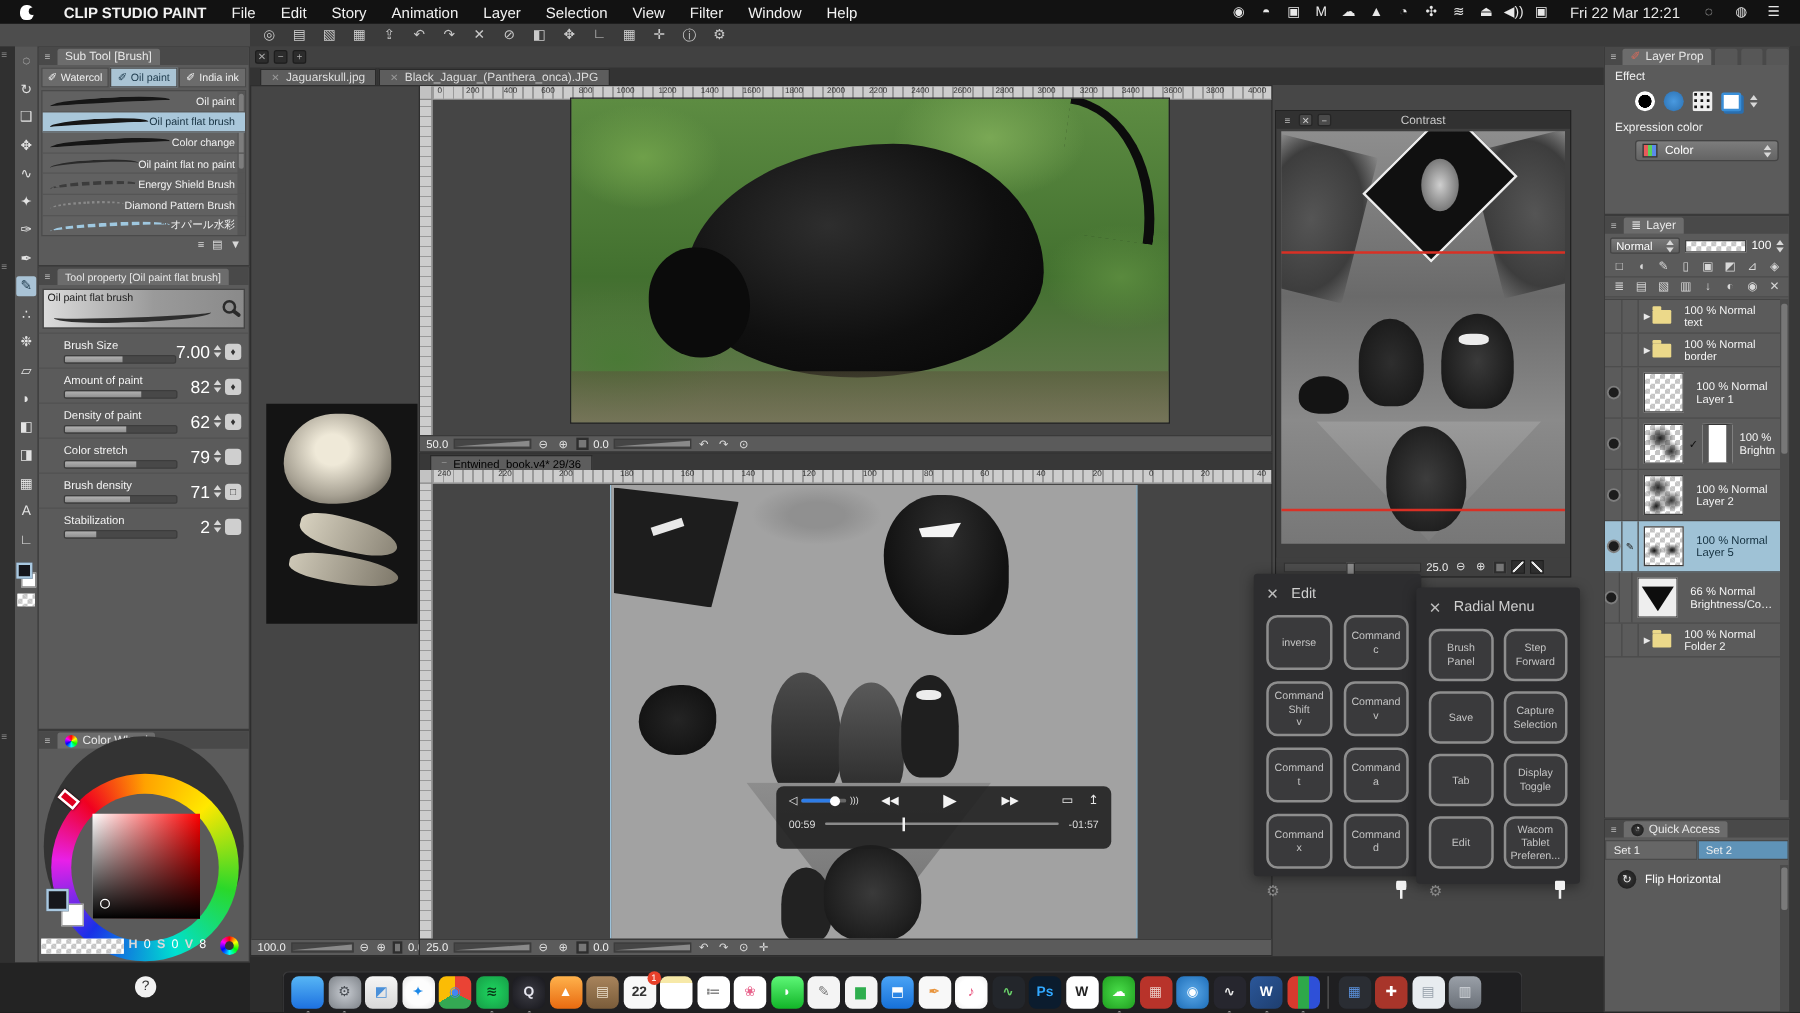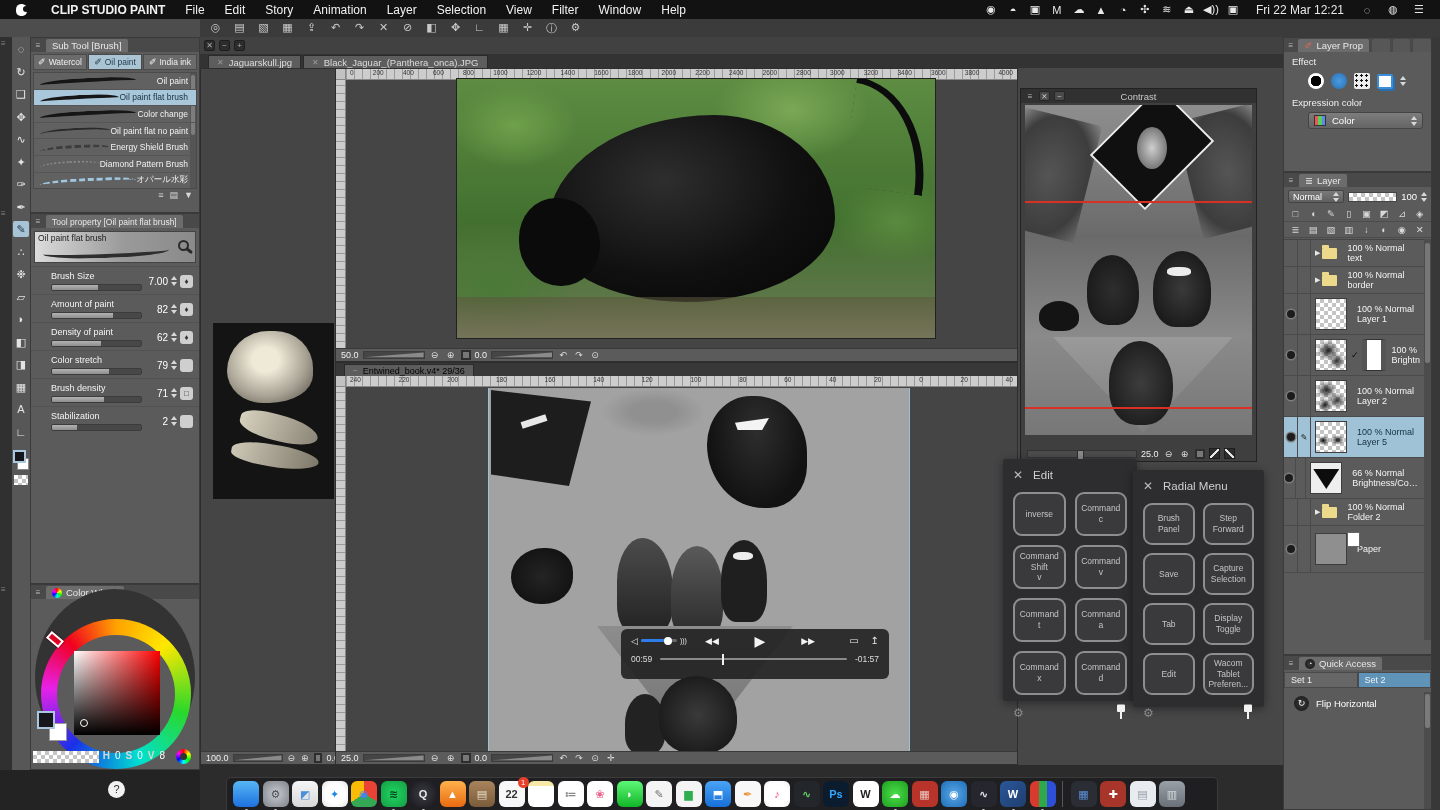--- a/index.html
+++ b/index.html
@@ -71,21 +71,21 @@
   #tp-curve{position:absolute;left:8px;right:26px;top:14px;height:12px;border-bottom:4px solid #2e2e2e;border-radius:100%/100%;transform:rotate(-2deg);}
   .mag{width:11px;height:11px;border:2.5px solid #2a2a2a;border-radius:50%;position:relative;}
   .mag::after{content:'';position:absolute;right:-6px;bottom:-3px;width:8px;height:3px;background:#2a2a2a;transform:rotate(38deg);border-radius:2px;}
   #tp-mag{position:absolute;right:6px;top:8px;}
   .tp-row{display:flex;align-items:center;padding:4px 6px 3px 20px;border-top:1px solid #525252;}
   .tp-left{width:100px;}
   .tp-label{font-size:9px;color:#f4f4f4;white-space:nowrap;}
   .tp-track{margin-top:3px;height:7px;background:#484848;border:1px solid #3c3c3c;border-radius:2px;overflow:hidden;}
   .tp-fill{height:100%;background:linear-gradient(180deg,#b2b2b2,#8e8e8e);}
   .tp-right{display:flex;align-items:center;gap:3px;margin-left:auto;}
-  .tp-val{font-size:10px;color:#fff;min-width:26px;text-align:right;}
+  .tp-val{font-size:14px;color:#fff;min-width:26px;text-align:right;}
   .stp{display:inline-flex;flex-direction:column;gap:2px;}
   .stp i{width:0;height:0;border-left:3.5px solid transparent;border-right:3.5px solid transparent;}
   .stp .u{border-bottom:4px solid #d8d8d8;}
   .stp .d{border-top:4px solid #d8d8d8;}
   .tp-icon{width:13px;height:13px;border-radius:3px;background:#cfcfcf;color:#333;font-size:8px;line-height:13px;text-align:center;}
 
   
   #wheel{position:absolute;left:10px;top:20px;width:150px;height:150px;border-radius:50%;background:conic-gradient(from 0deg,#ffa200,#ffe800 45deg,#2ad82a 105deg,#00e0d0 160deg,#1a30e8 220deg,#e820e8 275deg,#f00020 318deg,#ffa200 360deg);}
   #wheel::after{content:'';position:absolute;inset:16px;border-radius:50%;background:#5b5b5b;}
   #svsq{position:absolute;left:43px;top:52px;width:86px;height:84px;background:linear-gradient(to top,#000,rgba(0,0,0,0) 100%),linear-gradient(to right,#fff,#f00);z-index:2;}
@@ -1014,36 +1014,20 @@
           </span>
           <span class="cell-mark"></span>
           <span class="tri">▶</span>
           <span class="folder-icon"></span>
 
           <span class="ltexts">
             <div class="l1">100 %  Normal</div>
             <div class="l2">Folder 2</div>
           </span>
         </div>
-        <div class="lrow" data-type="paper" data-h="l">
-          <span class="cell-eye">
-            <span class="eye"></span>
-          </span>
-          <span class="cell-mark"></span>
-
-          <span class="lthumb checker" data-art="paper">
-            <span class="art"></span>
-            <span class="pagebadge"></span>
-          </span>
-
-          <span class="ltexts">
-            <div class="l1"></div>
-            <div class="l2">Paper</div>
-          </span>
-        </div>
       </div>
     <div id="layscroll">
         <div class="thumb"></div>
       </div>
   </div>
 
   <div class="panel" style="left:1283px;top:655px;width:149px;height:155px;">
     <div class="phead">
       <span class="phicon">≡</span>
       <span class="ptab">

